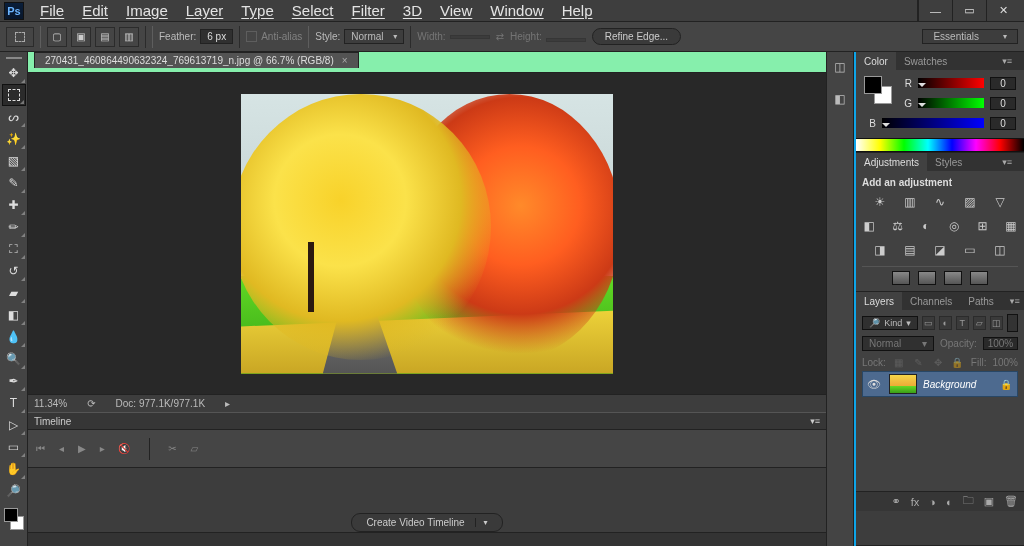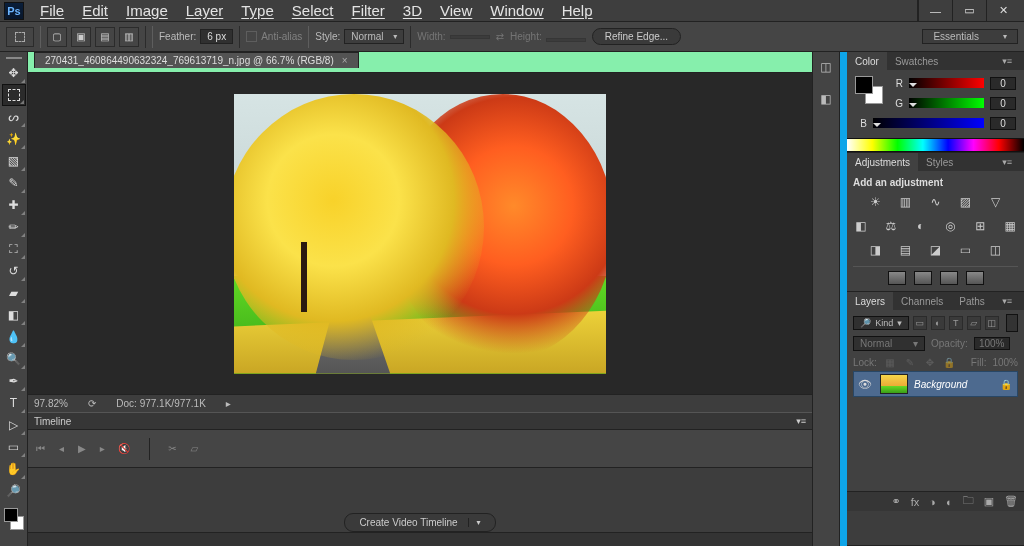--- a/index.html
+++ b/index.html
@@ -48,21 +48,21 @@
 .canvas .trunk { position:absolute; left:18%; bottom:22%; width:6px; height:70px; background:#2b1a10; }
 .statusline { height:18px; background:#3d3d3d; border-top:1px solid #222; display:flex; align-items:center; padding:0 6px; gap:20px; color:#bbb; }
 .timeline-header { height:18px; background:#363636; border-top:1px solid #555; border-bottom:1px solid #222; display:flex; align-items:center; padding:0 6px; justify-content:space-between; }
 .timeline-body { height:38px; background:#454545; border-bottom:1px solid #222; display:flex; align-items:center; padding:0 8px; gap:14px; color:#888; font-size:10px;}
 .timeline-body .sep { width:1px; height:22px; background:#222; margin:0 4px;}
 .timeline-cta { height:64px; background:#3d3d3d; display:flex; align-items:flex-end; justify-content:center; }
 .cta-btn { background:#3a3a3a; border:1px solid #222; border-radius:9px; padding:3px 14px; display:flex; align-items:center; gap:10px; }
 .timeline-ruler { height:14px; background:#333; border-top:1px solid #222;}
 .right-rail { width:28px; background:#444; border-left:1px solid #222; border-right:1px solid #222; display:flex; flex-direction:column; align-items:center; padding-top:4px; gap:10px; }
 .right-rail .icon { width:22px; height:22px; display:flex; align-items:center; justify-content:center; color:#bbb; font-size:12px; }
-.panels { width:184px; background:#3d3d3d; display:flex; flex-direction:column; border-left:7px solid #0ea5e9;}
+.panels { width:170px; background:#3d3d3d; display:flex; flex-direction:column; border-left:2px solid #0ea5e9;}
 .panel { border-bottom:1px solid #222; }
 .panel-tabs { height:18px; background:#323232; display:flex; align-items:center; font-size:10px; color:#999; padding-right:4px;}
 .panel-tabs span { padding:0 8px; height:100%; display:flex; align-items:center; }
 .panel-tabs span.active { background:#414141; color:#ddd; }
 .panel-tabs .menu { margin-left:auto; color:#aaa; font-size:9px;}
 .color-body { background:#414141; padding:6px 8px 2px; }
 .color-swatch { float:left; position:relative; width:28px;height:28px; margin-right:8px;}
 .color-swatch .fg { width:18px;height:18px; background:#000; border:1px solid #999; position:absolute; left:0; top:0;}
 .color-swatch .bg { width:18px;height:18px; background:#fff; border:1px solid #999; position:absolute; right:0; bottom:0;}
 .slider-row { display:flex; align-items:center; gap:6px; margin-bottom:6px; height:14px;}
@@ -239,21 +239,21 @@
           <div class="sky"></div>
           <div class="grass"></div>
           <div class="leaves"></div>
           <div class="road"></div>
           <div class="tree-right"></div>
           <div class="tree-left"></div>
           <div class="trunk"></div>
         </div>
       </div>
       <div class="statusline">
-        <span>97.82%</span>
+        <span>11.34%</span>
         <span>⟳</span>
         <span>Doc: 977.1K/977.1K</span>
         <span>▸</span>
       </div>
     </div>
     <div class="timeline-header">
       <span>Timeline</span>
       <span style="font-size:9px;">▾≡</span>
     </div>
     <div class="timeline-body">

